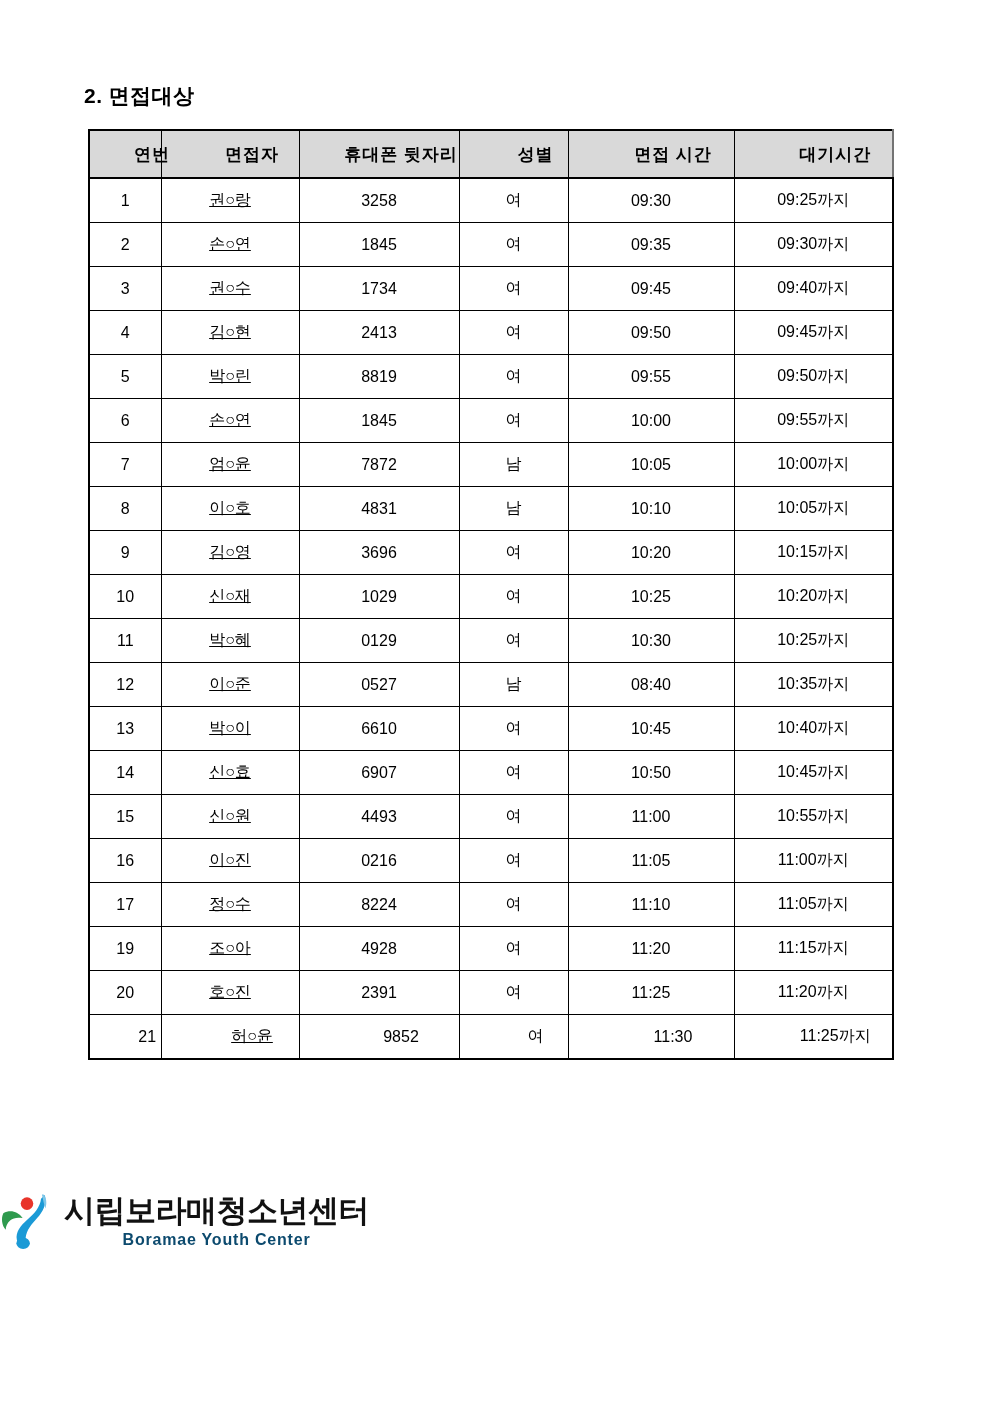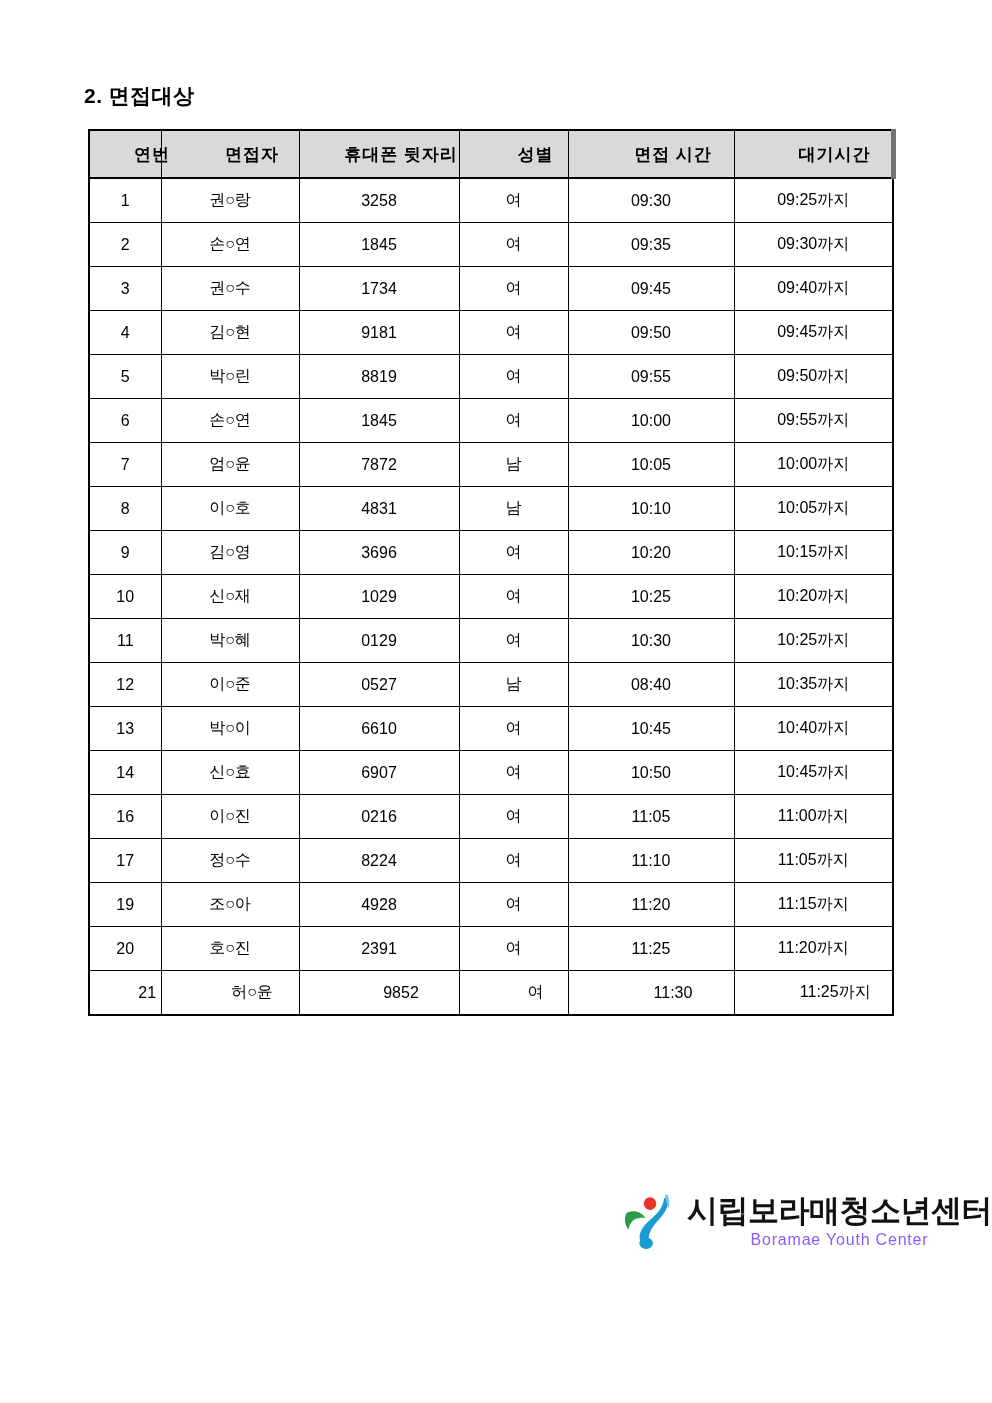--- a/index.html
+++ b/index.html
@@ -71,29 +71,30 @@
   }
   table.roster thead th {
     background: #d9d9d9;
     font-weight: bold;
     font-size: 17px;
     height: 46px;
     border-bottom: 2px solid #000000;
     letter-spacing: 1px;
   }
   table.roster thead th:first-child { border-left: 2px solid #000; }
-  table.roster thead th:last-child  { border-right: 5px solid #737373; }
+  table.roster thead th:last-child  { border-right: 2px solid #737373; }
   table.roster thead th { border-top: 2px solid #000; padding-left: 44px; }
 
   table.roster tbody tr td:first-child { border-left: 2px solid #000; }
   table.roster tbody tr td:last-child  { border-right: 2px solid #000; }
   table.roster tbody tr:last-child td  { border-bottom: 2px solid #000; padding-left: 44px; }
 
   table.roster td.cell-name {
     letter-spacing: 0px;
+    text-decoration: underline;
   }
   table.roster td.cell-no,
   table.roster td.cell-phone,
   table.roster td.cell-itime,
   table.roster td.cell-wtime {
     font-size: 16px;
   }
 
   
   .notes {
@@ -115,21 +116,21 @@
   .note.alert .text { color: #ee2222; }
   .note.plain .text { color: #111111; }
 
   
   .logo-block {
     position: absolute;
     left: 0;
     top: 1192px;
     width: 992px;
     display: flex;
-    justify-content: flex-end;
+    justify-content: flex-start;
     align-items: flex-start;
   }
   .logo-inner {
     display: flex;
     align-items: center;
     gap: 10px;
   }
   .logo-mark {
     width: 54px;
     height: 58px;
@@ -144,21 +145,22 @@
   .logo-ko {
     font-size: 31px;
     font-weight: bold;
     letter-spacing: -0.5px;
     color: #111111;
   }
   .logo-en {
     margin-top: 6px;
     font-size: 16px;
     letter-spacing: 0.8px;
-    color: #8b5cf6;
+    color: #0c4a6e;
+    font-weight: bold;
   }
 </style>
 </head>
 <body>
 
 <div class="page">
 
   <div class="section-title">
     <span class="num">2.</span><span>면접대상</span>
   </div>
@@ -204,21 +206,21 @@
             <td class="cell-no">3</td>
             <td class="cell-name">권○수</td>
             <td class="cell-phone">1734</td>
             <td class="cell-gender">여</td>
             <td class="cell-itime">09:45</td>
             <td class="cell-wtime">09:40까지</td>
           </tr>
           <tr>
             <td class="cell-no">4</td>
             <td class="cell-name">김○현</td>
-            <td class="cell-phone">9181</td>
+            <td class="cell-phone">2413</td>
             <td class="cell-gender">여</td>
             <td class="cell-itime">09:50</td>
             <td class="cell-wtime">09:45까지</td>
           </tr>
           <tr>
             <td class="cell-no">5</td>
             <td class="cell-name">박○린</td>
             <td class="cell-phone">8819</td>
             <td class="cell-gender">여</td>
             <td class="cell-itime">09:55</td>
@@ -288,20 +290,28 @@
             <td class="cell-itime">10:45</td>
             <td class="cell-wtime">10:40까지</td>
           </tr>
           <tr>
             <td class="cell-no">14</td>
             <td class="cell-name">신○효</td>
             <td class="cell-phone">6907</td>
             <td class="cell-gender">여</td>
             <td class="cell-itime">10:50</td>
             <td class="cell-wtime">10:45까지</td>
+          </tr>
+          <tr>
+            <td class="cell-no">15</td>
+            <td class="cell-name">신○원</td>
+            <td class="cell-phone">4493</td>
+            <td class="cell-gender">여</td>
+            <td class="cell-itime">11:00</td>
+            <td class="cell-wtime">10:55까지</td>
           </tr>
           <tr>
             <td class="cell-no">16</td>
             <td class="cell-name">이○진</td>
             <td class="cell-phone">0216</td>
             <td class="cell-gender">여</td>
             <td class="cell-itime">11:05</td>
             <td class="cell-wtime">11:00까지</td>
           </tr>
           <tr>

